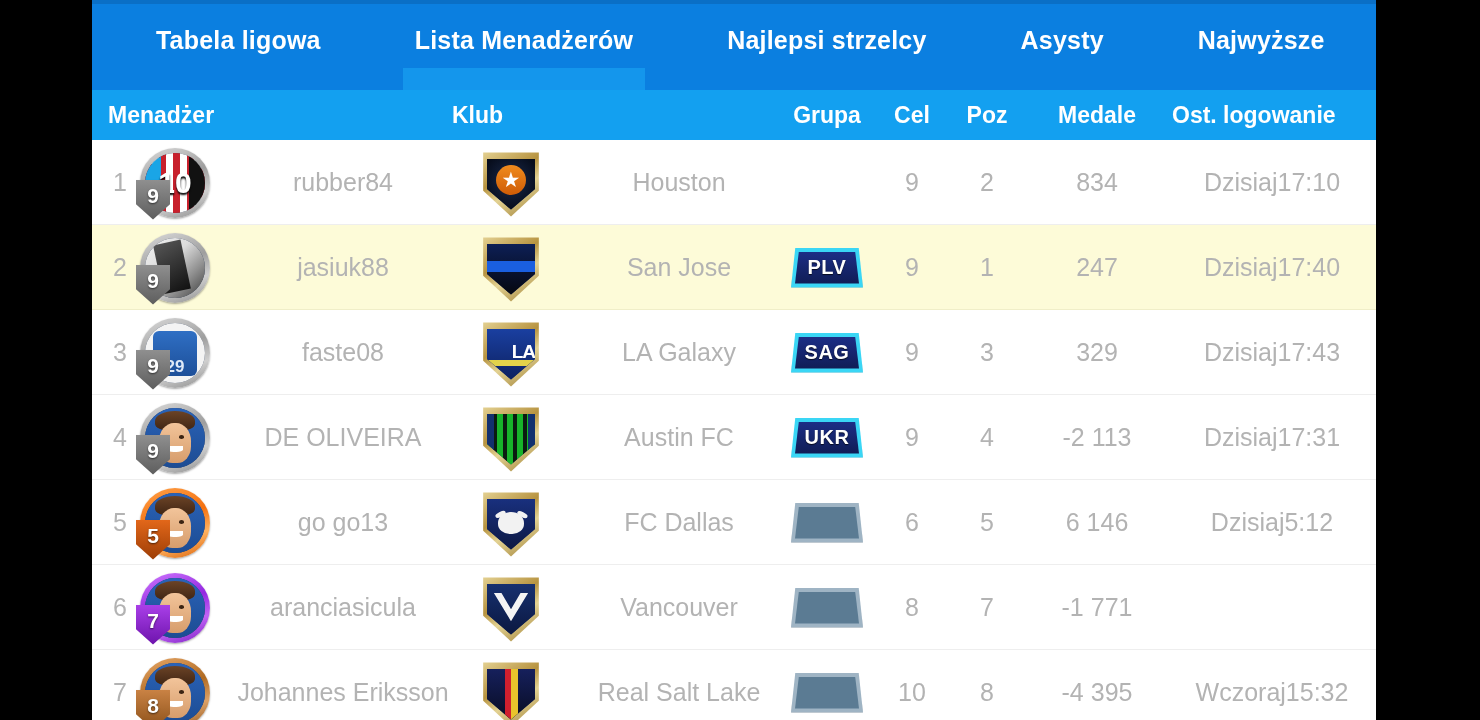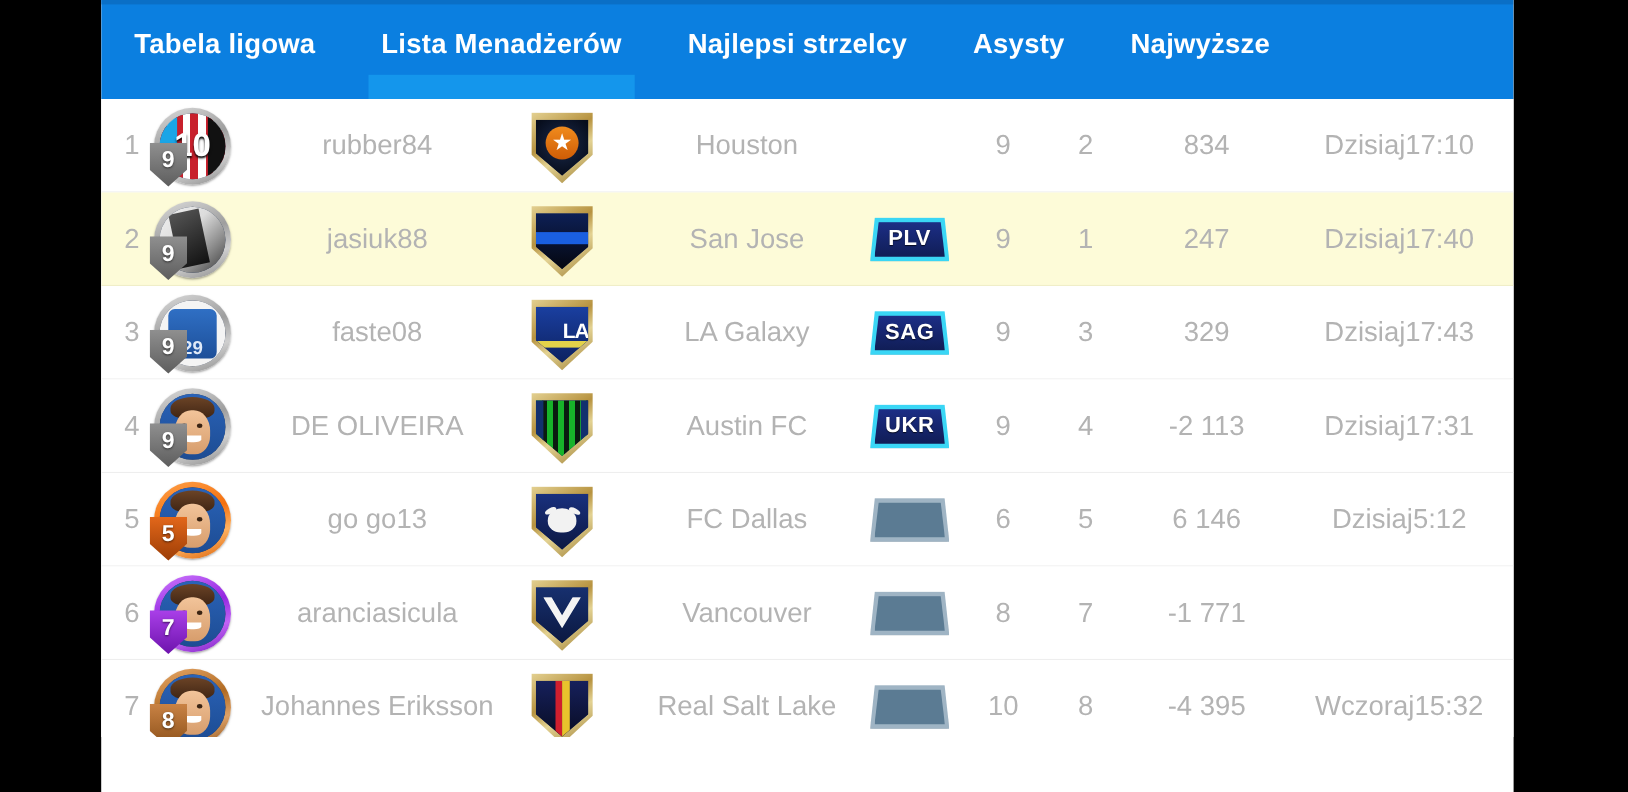--- a/index.html
+++ b/index.html
@@ -36,20 +36,21 @@
     align-items:flex-start;
     justify-content:center;
     height:90px;
     padding:26px 30px 0 30px;
     color:#ffffff;
     font-size:25px;
     font-weight:bold;
     letter-spacing:.2px;
     position:relative;
     vertical-align:top;
+    margin-left:34px;
   }
   .tab.active::after{
     content:"";
     position:absolute;
     left:18px; right:18px; bottom:0;
     height:22px;
     background:#1496ec;
   }
 
   
@@ -199,20 +200,29 @@
       </div><div class="tab active">
         <span style="position: relative; z-index: 2;">Lista Menadżerów</span>
       </div><div class="tab">
         <span style="position: relative; z-index: 2;">Najlepsi strzelcy</span>
       </div><div class="tab">
         <span style="position: relative; z-index: 2;">Asysty</span>
       </div><div class="tab">
         <span style="position: relative; z-index: 2;">Najwyższe</span>
       </div></div>
 
+  <div id="colhead">
+    <div class="cell h-mgr">Menadżer</div>
+    <div class="cell h-club">Klub</div>
+    <div class="cell h-grp">Grupa</div>
+    <div class="cell h-cel">Cel</div>
+    <div class="cell h-poz">Poz</div>
+    <div class="cell h-med">Medale</div>
+    <div class="cell h-last">Ost. logowanie</div>
+  </div>
 
   <div id="tbody">
       <div class="row">
         <div class="cell c-rank">1</div>
         <div class="cell c-av">
           <div class="avatar">
             <div class="av-ring" style="background: linear-gradient(160deg, rgb(220, 220, 220), rgb(158, 158, 158) 45%, rgb(207, 207, 207) 70%, rgb(138, 138, 138));">
               <div class="av-img">
                 <div style="position: absolute; inset: 0px; background: repeating-linear-gradient(90deg, rgb(200, 32, 44) 0px, rgb(200, 32, 44) 7px, rgb(255, 255, 255) 7px, rgb(255, 255, 255) 14px);">
                   <div style="position: absolute; left: 0px; top: 0px; width: 26%; height: 100%; background: rgb(26, 165, 230);"></div>

